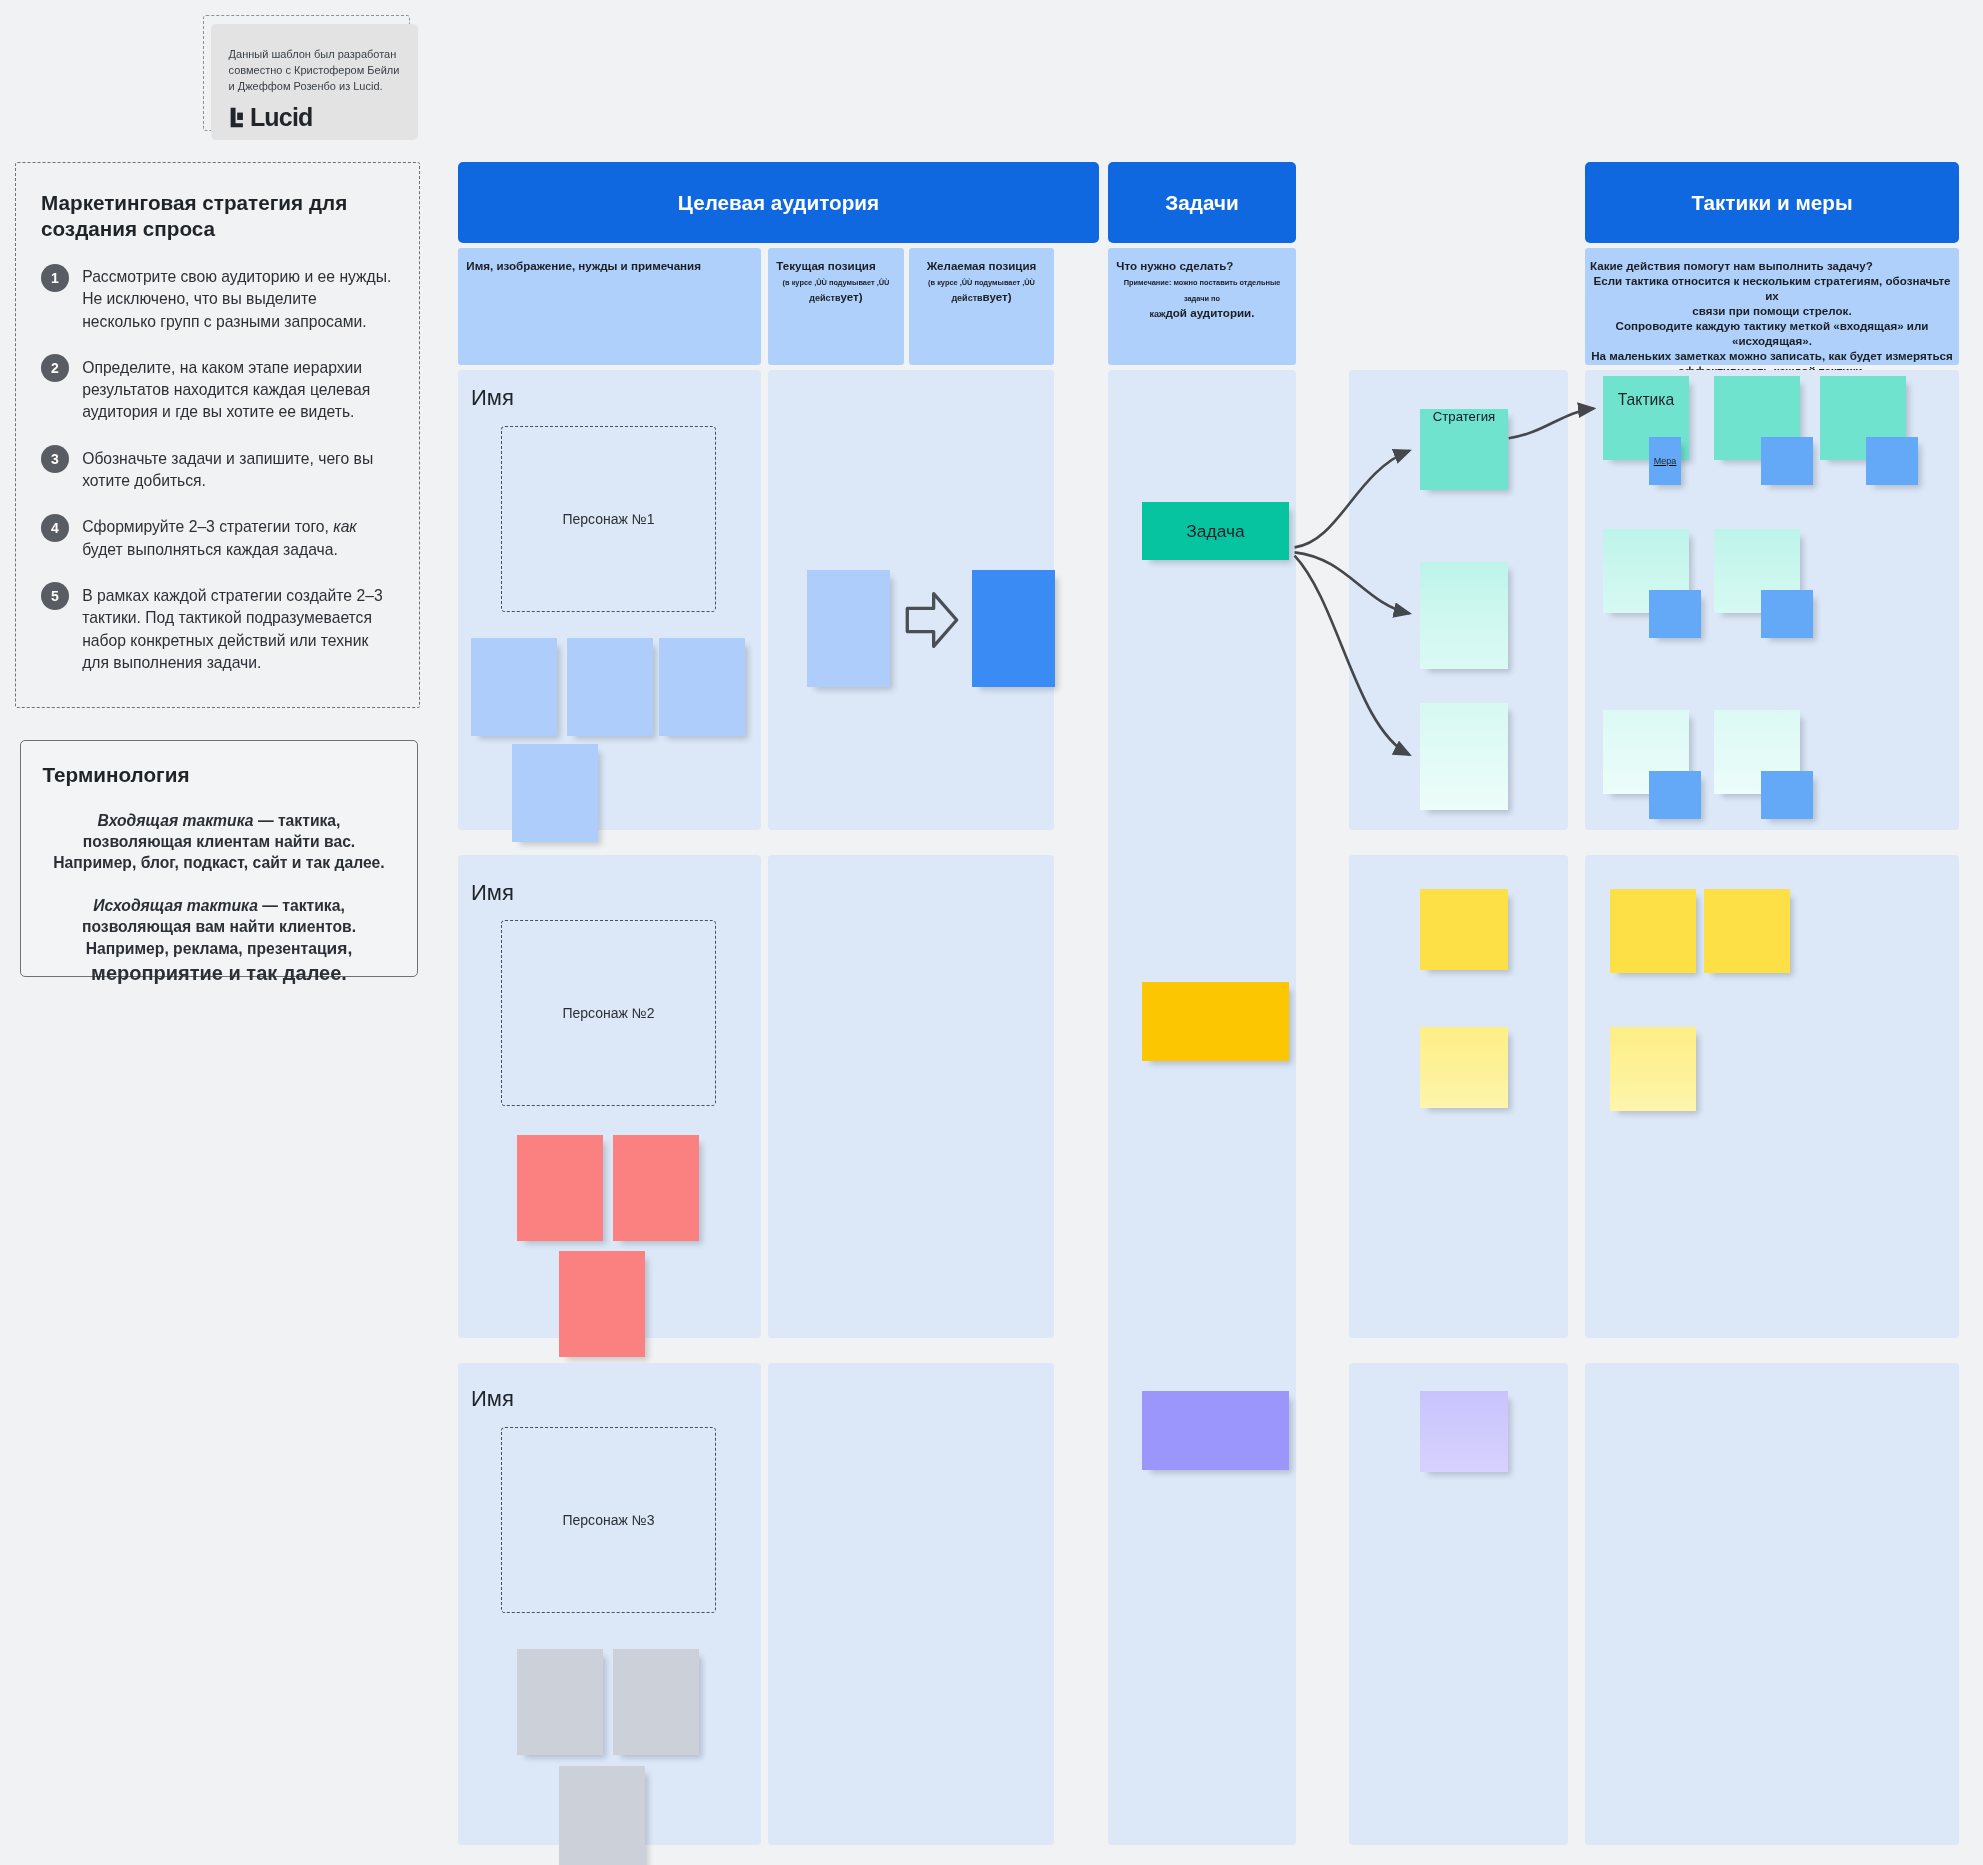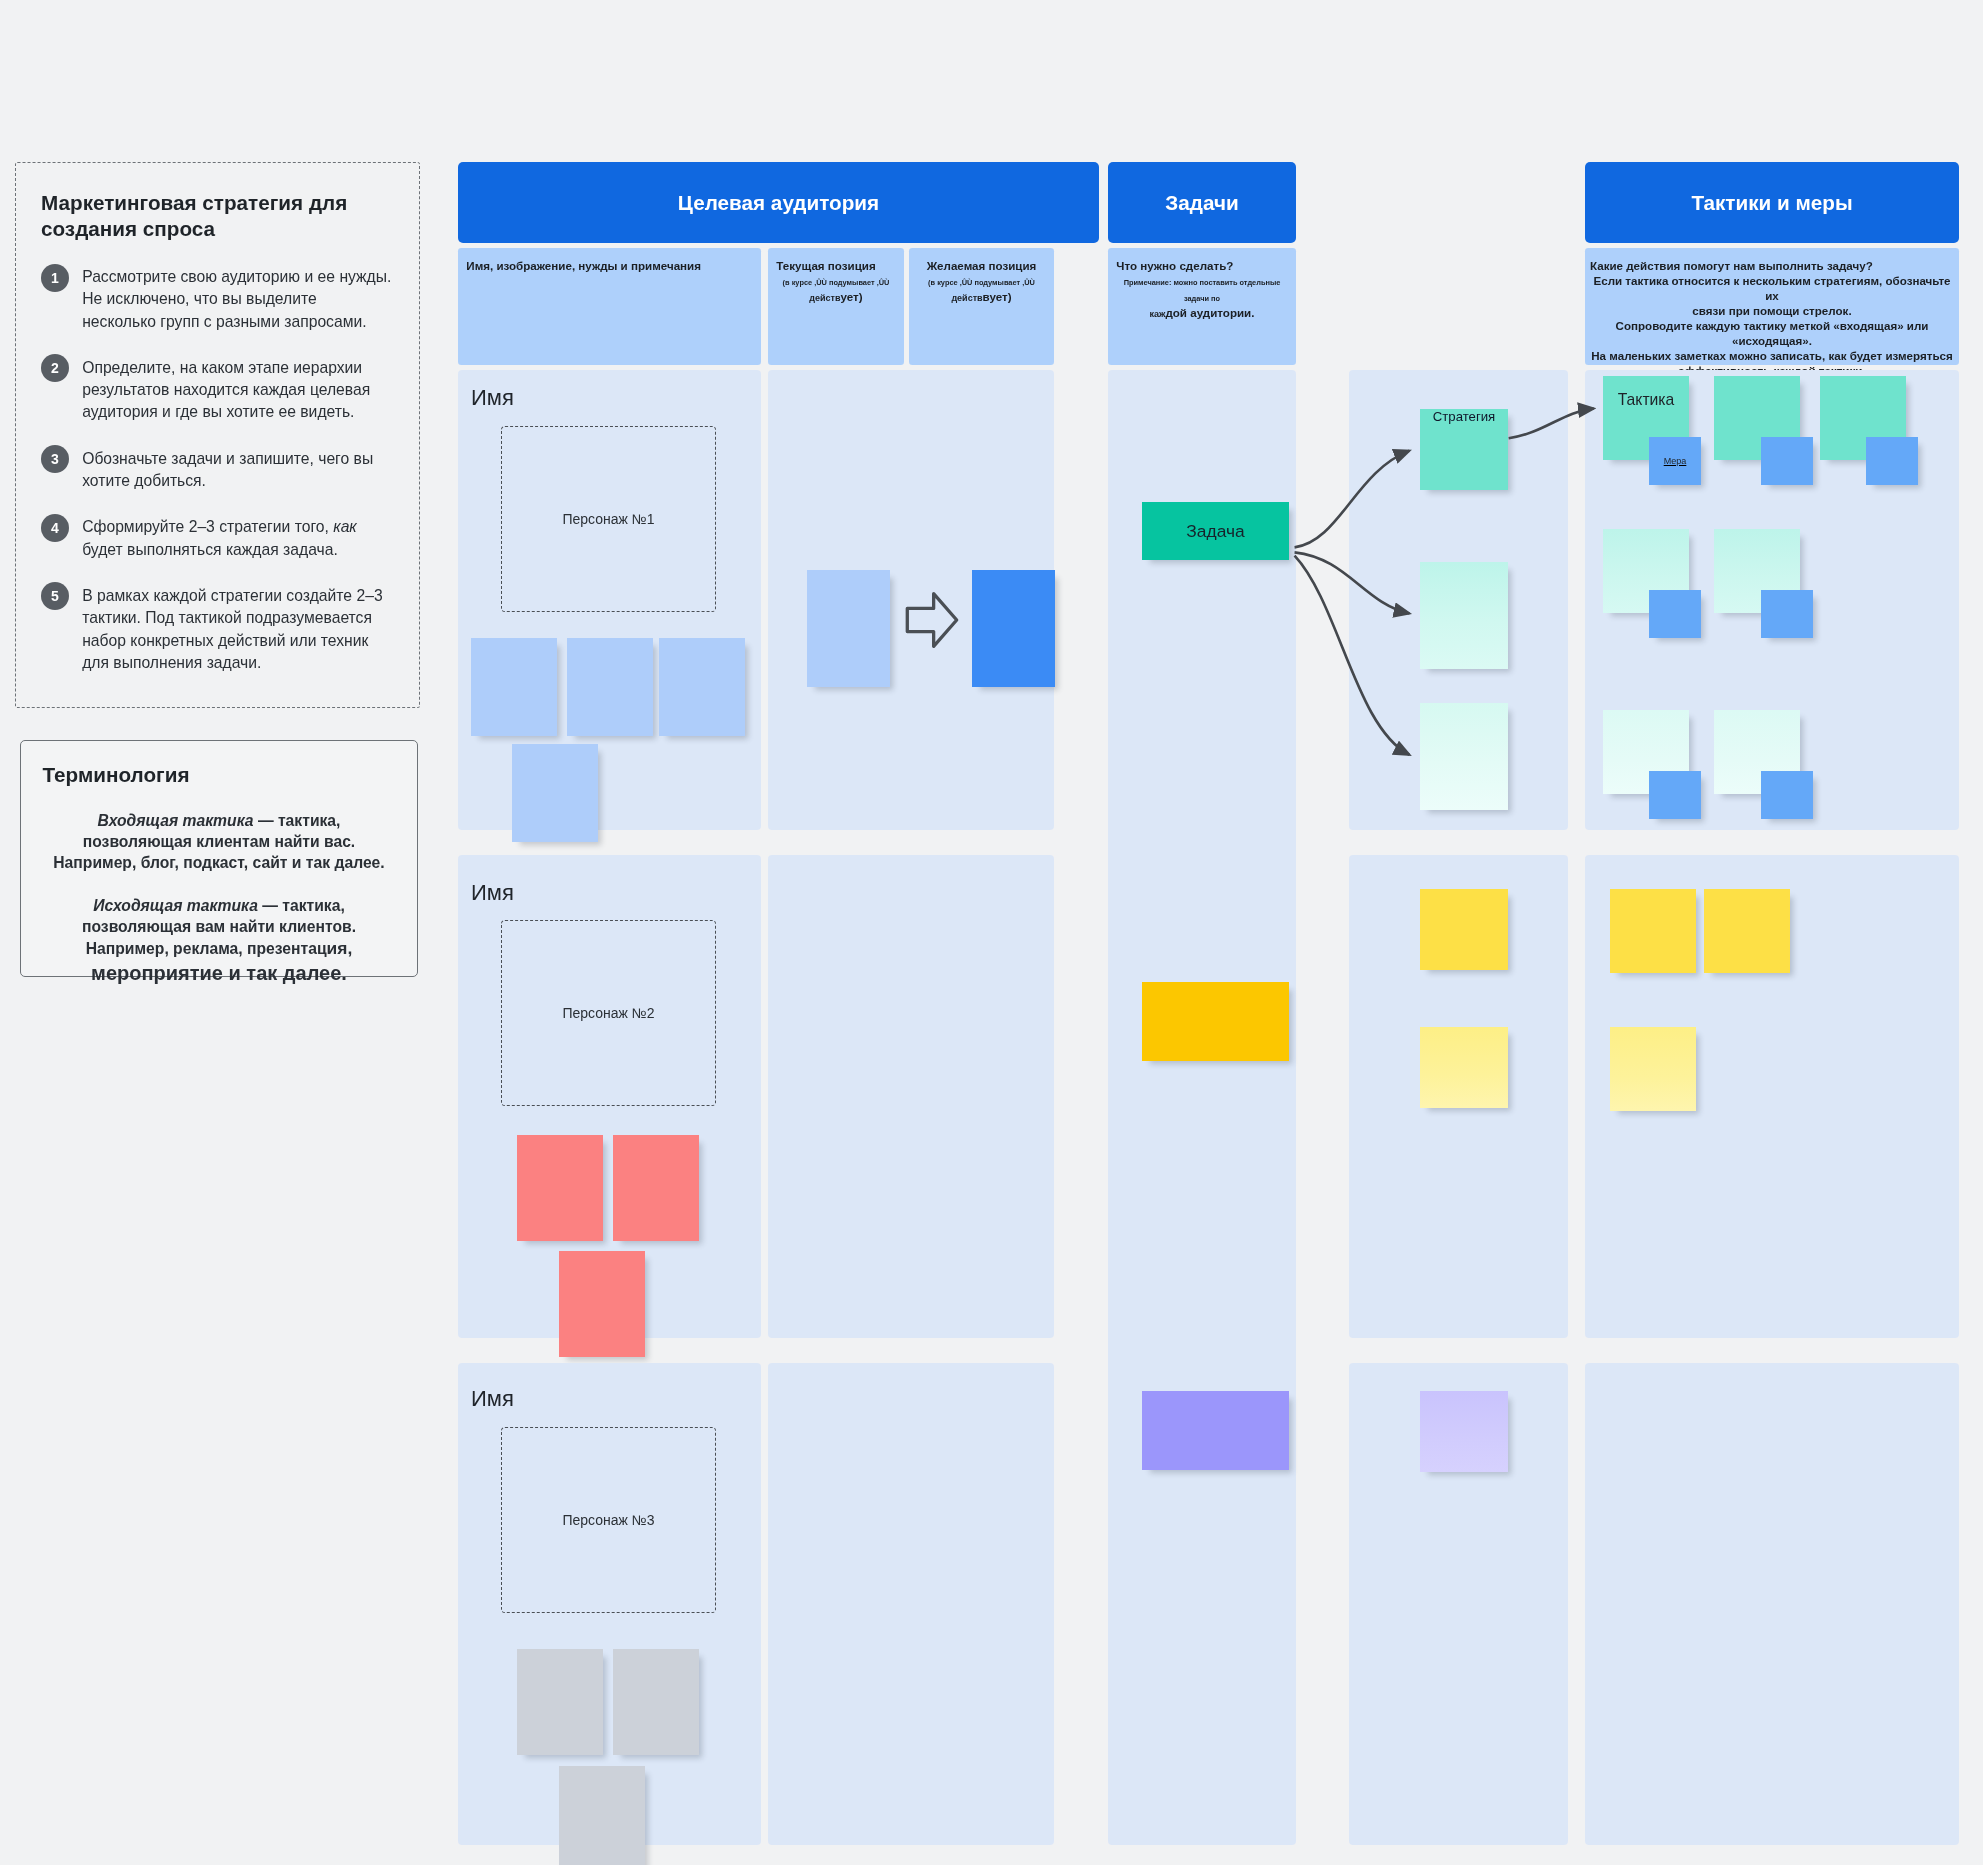--- a/index.html
+++ b/index.html
@@ -100,20 +100,34 @@
   #pos-arrow { position: absolute; }
 
   
   #connectors { position: absolute; left: 0; top: 0; width: 1984px; height: 1866px; pointer-events: none; }
 </style>
 </head>
 <body>
 
 <div class="board">
 
+  <div id="lucid-card">
+    <div id="lucid-inner">
+      <div id="lucid-text">Данный шаблон был разработан совместно с Кристофером Бейли и Джеффом Розенбо из Lucid.</div>
+      <div id="lucid-logo-row">
+        <span id="lucid-logo-mark">
+          <svg width="18" height="23" viewBox="0 0 22 28">
+            <path d="M2 2 L2 26 L17 26 L17 21 L8 21 L8 2 Z" fill="#20252c"></path>
+            <path d="M10 8 L17 8 L17 17 L10 17 Z" fill="#20252c"></path>
+          </svg>
+        </span>
+        <span id="lucid-logo-text">Lucid</span>
+      </div>
+    </div>
+  </div>
 
   <div id="instructions">
     <div id="instr-title">Маркетинговая стратегия для создания спроса</div>
 
     <div class="step">
       <div class="step-badge">1</div>
       <div class="step-text">Рассмотрите свою аудиторию и ее нужды. Не исключено, что вы выделите несколько групп с разными запросами.</div>
     </div>
 
     <div class="step">
@@ -237,21 +251,21 @@
     <span class="note-label-mid">Стратегия</span>
   </div>
   <div class="note" style="left:1420px; top:562px; width:88px; height:107px;
               background:linear-gradient(180deg,#bdf4ea 0%,#d0f8f0 55%,#dbfaf4 100%);"></div>
   <div class="note" style="left:1420px; top:703px; width:88px; height:107px;
               background:linear-gradient(180deg,#d6f9f1 0%,#e3fbf6 55%,#ecfdfa 100%);"></div>
 
   <div class="note" style="left:1603px; top:376px; width:86px; height:84px; background:#6fe3cd;">
     <span class="note-label-big">Тактика</span>
   </div>
-  <div class="note note-center" style="left:1649px; top:437px; width:52px; height:48px; background:#64a8f8;text-decoration:underline;">
+  <div class="note note-center" style="left:1649px; top:437px; width:32px; height:48px; background:#64a8f8;text-decoration:underline;">
     <span class="note-label-sm" style="padding-top:0;">Мера</span>
   </div>
 
   <div class="note" style="left:1714px; top:376px; width:86px; height:84px; background:#6fe3cd;"></div>
   <div class="note" style="left:1761px; top:437px; width:52px; height:48px; background:#64a8f8;"></div>
 
   <div class="note" style="left:1820px; top:376px; width:86px; height:84px; background:#6fe3cd;"></div>
   <div class="note" style="left:1866px; top:437px; width:52px; height:48px; background:#64a8f8;"></div>
 
   <div class="note" style="left:1603px; top:529px; width:86px; height:84px;

